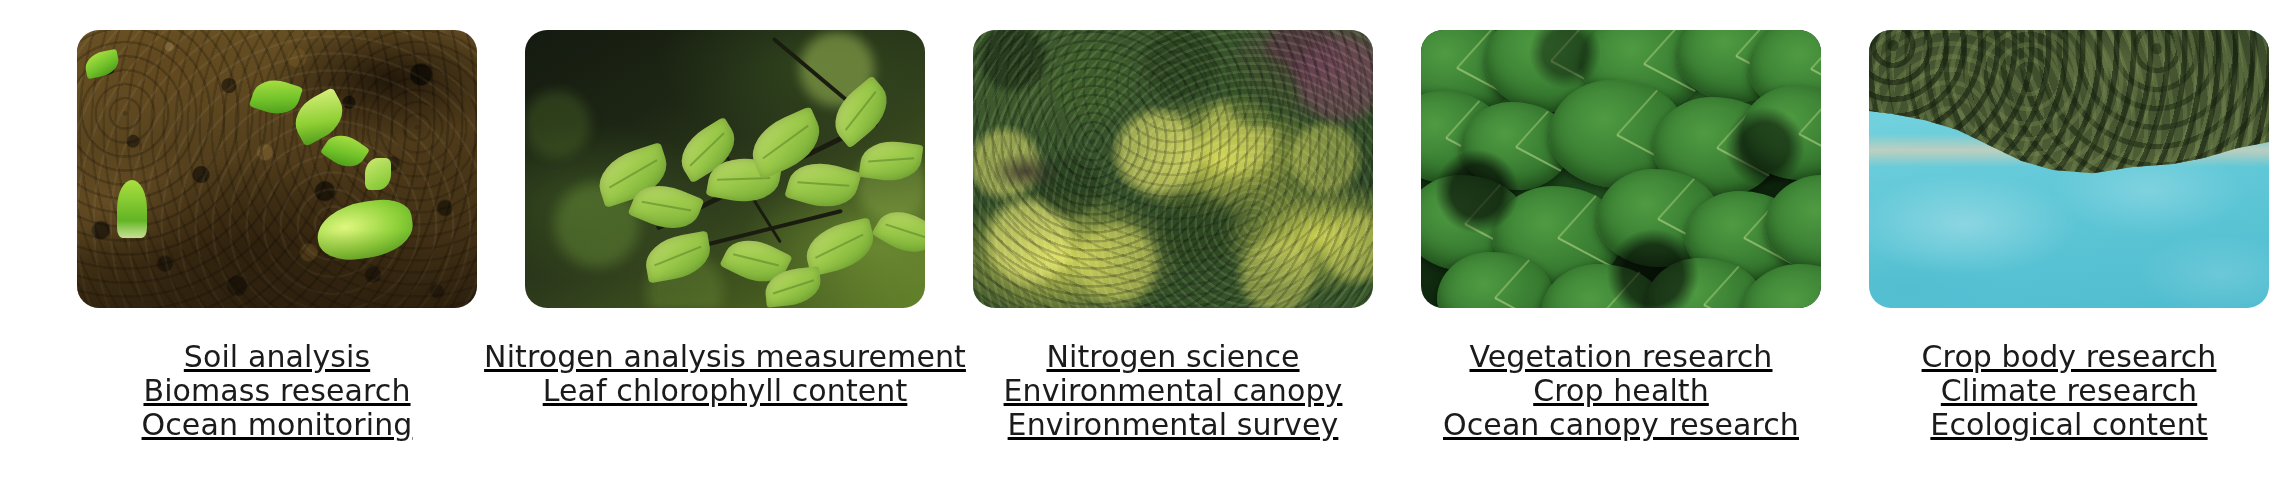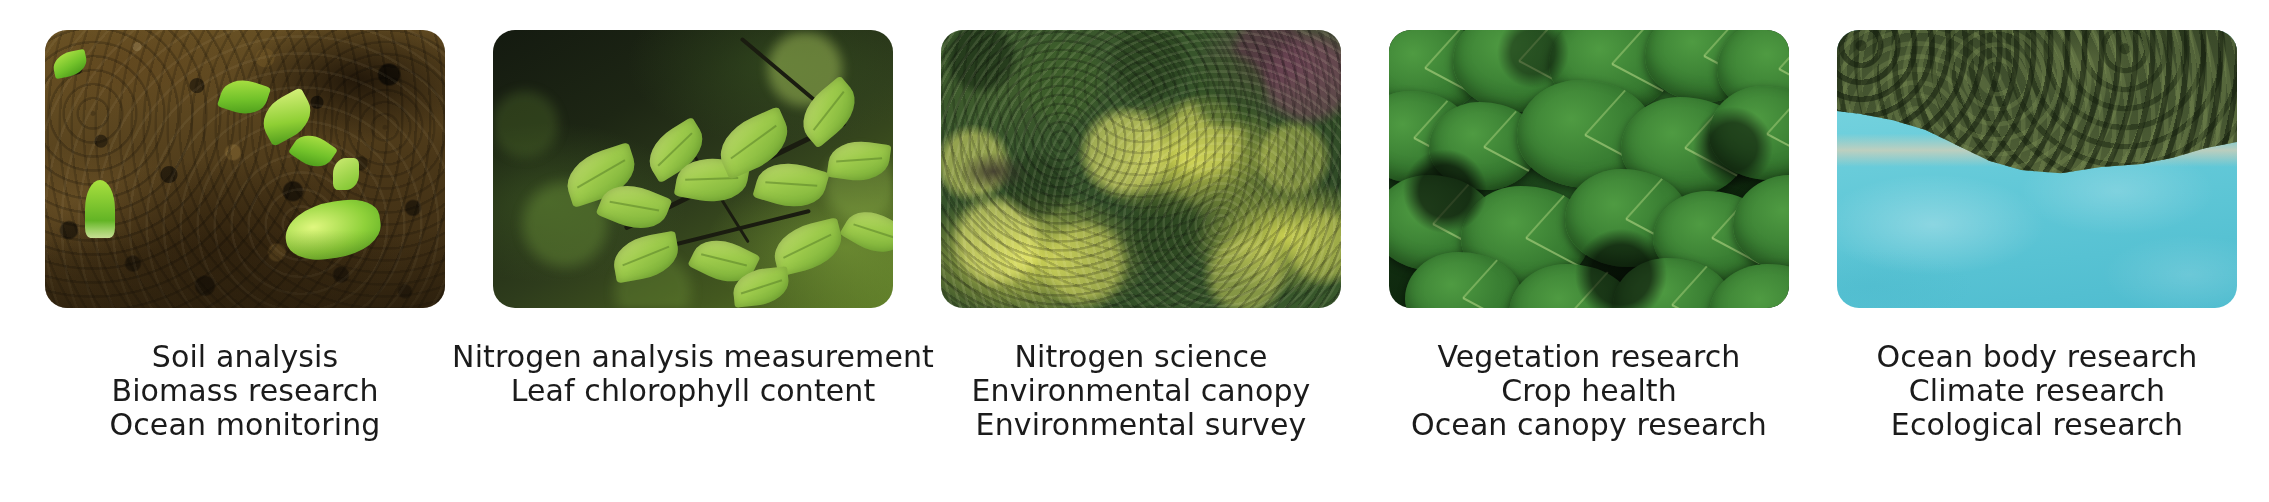--- a/index.html
+++ b/index.html
@@ -11,25 +11,26 @@
     width: 2269px;
     height: 502px;
     font-family: "DejaVu Sans", "Liberation Sans", sans-serif;
     overflow: hidden;
   }
 
   #gallery {
     display: flex;
     flex-direction: row;
     align-items: flex-start;
-    justify-content: flex-start;
+    justify-content: flex-end;
     padding: 30px 0 0 45px;
     box-sizing: border-box;
     width: 2269px;
     height: 502px;
+    text-decoration: underline;
   }
 
   .card {
     display: flex;
     flex-direction: column;
     align-items: center;
     width: 400px;
     margin-right: 48px;
     flex: 0 0 auto;
   }
@@ -404,19 +405,19 @@
 
   <div class="card">
     <div class="photo">
       <div class="layer lake-water"></div>
       <div class="layer lake-water-mottle"></div>
       <div class="lake-shore"></div>
       <div class="lake-forest"></div>
       <div class="lake-trees"></div>
     </div>
     <div class="caption">
-      <span class="line">Ocean body research</span>
+      <span class="line">Crop body research</span>
       <span class="line">Climate research</span>
-      <span class="line">Ecological research</span>
+      <span class="line">Ecological content</span>
     </div>
   </div>
 
 </div>
 
 </body></html>

